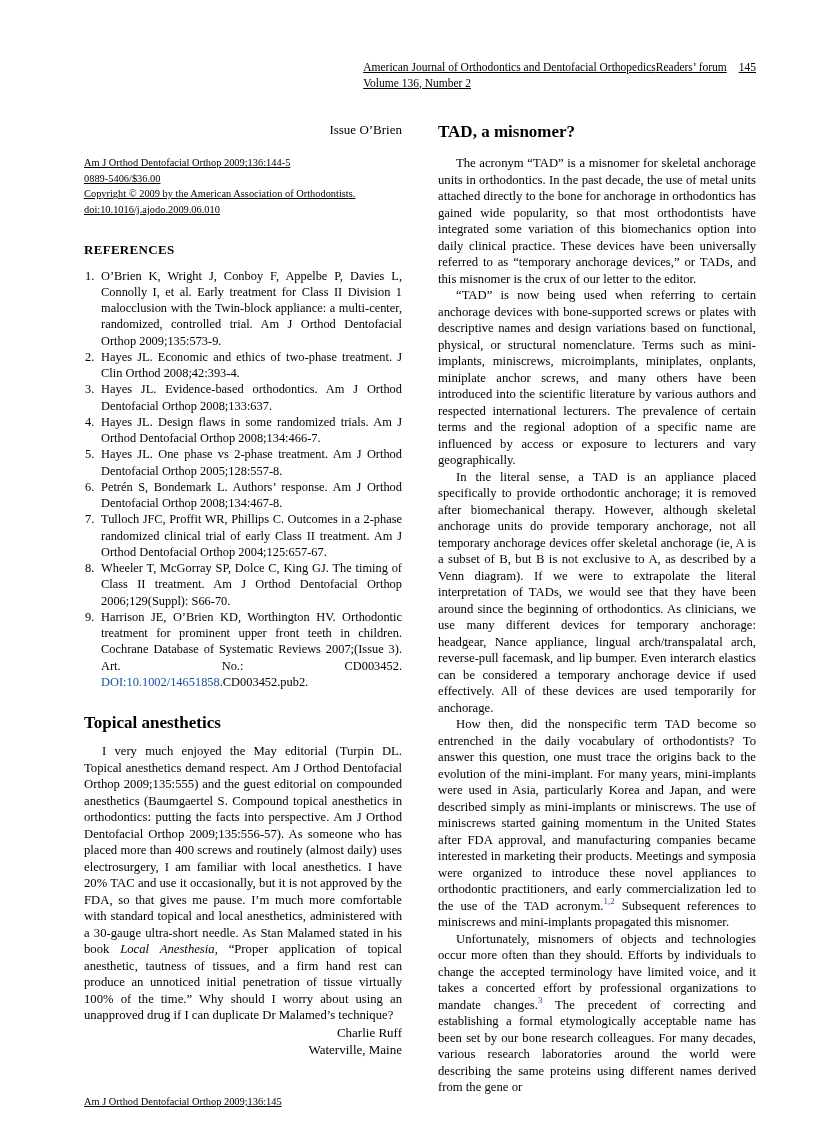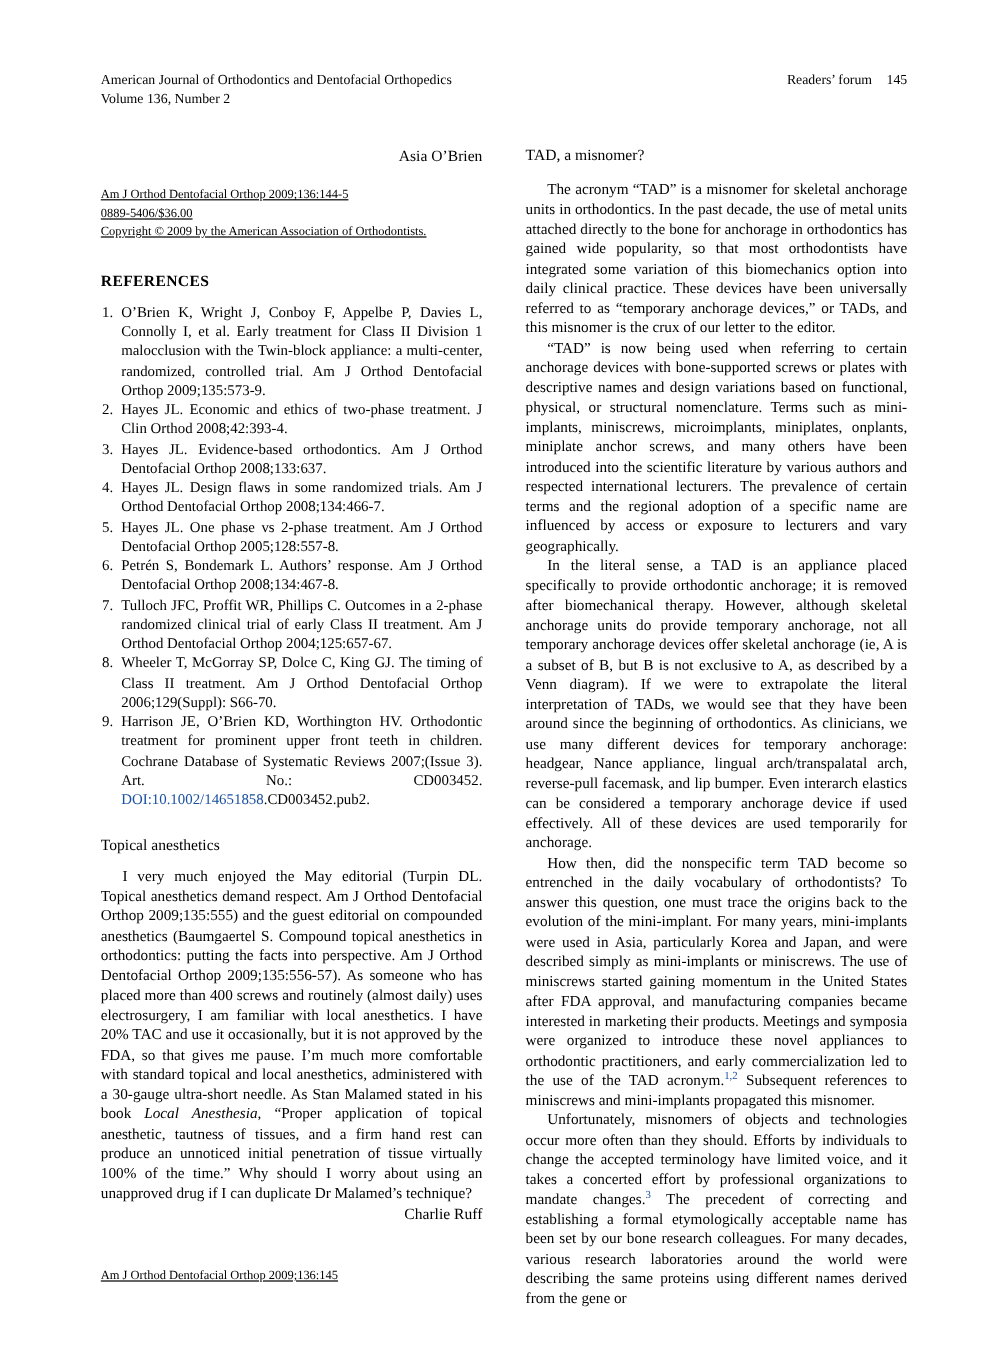--- a/index.html
+++ b/index.html
@@ -4,42 +4,42 @@
 <style>
   * { margin:0; padding:0; box-sizing:border-box; }
   :root { --link-color:#1a50a0; }
   html, body { background:#ffffff; }
   body {
     width:838px; height:1122px; position:relative; overflow:hidden;
     font-family:"Liberation Serif","DejaVu Serif",serif; color:#000;
   }
   .page { position:absolute; left:84px; top:60px; width:672px; }
   .page-header {
-    display:flex; justify-content:space-between; align-items:flex-start;
-    font-size:11.5px; line-height:1.35;
+    display:flex; justify-content:flex-end; align-items:flex-start;
+    font-size:11.5px; line-height:1.35;text-decoration:underline;
   }
   .header-right { white-space:nowrap; }
   .header-right .pagenum { margin-left:12px; }
   .columns { display:flex; gap:36px; }
   .col { width:318px; font-size:12.7px; line-height:1.3; }
   .signature { text-align:right; font-size:13px; line-height:1.32; }
   .signature-top { margin-top:30px; }
   .citation { font-size:10.4px; line-height:1.5; margin-top:17px;text-decoration:underline; }
   .citation-bottom { margin-top:36px; }
   .refs-heading { font-size:13px; font-weight:bold; margin-top:24px; letter-spacing:0.3px; }
   ol.refs {
     list-style:none; counter-reset:ref; margin-top:9px;
     font-size:12.4px; line-height:1.31;
   }
   ol.refs li {
     counter-increment:ref; position:relative; padding-left:17px;
     text-align:justify; hyphens:auto; -webkit-hyphens:auto;
   }
   ol.refs li::before { content:counter(ref) "."; position:absolute; left:1px; }
-  .article-title { font-size:13px; font-weight:normal; margin-top:22px; margin-bottom:9px; }
+  .article-title { font-size:17px; font-weight:bold; margin-top:22px; margin-bottom:9px; }
   .article-title.first { margin-top:30px; margin-bottom:12px; }
   .body-par { text-align:justify; text-indent:18px; hyphens:auto; -webkit-hyphens:auto; }
   .link { color:var(--link-color); text-decoration:none; cursor:pointer;margin-top:24px; }
   sup.link { font-size:9px; line-height:0; }
   .book { font-style:italic; }
 </style>
 </head>
 <body>
 
 <div class="page">
@@ -52,27 +52,28 @@
     <div class="header-right">
       <span>Readers’ forum</span><span class="pagenum">145</span>
     </div>
   </header>
 
   <div class="columns">
 
     <div class="col">
 
       <div class="signature signature-top">
-        <div>Asia O’Brien</div>
+        <div>Issue O’Brien</div>
       </div>
 
       <div class="citation">
         <div>Am J Orthod Dentofacial Orthop 2009;136:144-5</div>
         <div>0889-5406/$36.00</div>
         <div>Copyright © 2009 by the American Association of Orthodontists.</div>
+        <div>doi:10.1016/j.ajodo.2009.06.010</div>
       </div>
 
       <h3 class="refs-heading">REFERENCES</h3>
 
       <ol class="refs">
         <li>O’Brien K, Wright J, Conboy F, Appelbe P, Davies L, Connolly I, et al. Early treatment for Class II Division 1 malocclusion with the Twin-block appliance: a multi-center, randomized, controlled trial. Am J Orthod Dentofacial Orthop 2009;135:573-9.</li>
         <li>Hayes JL. Economic and ethics of two-phase treatment. J Clin Orthod 2008;42:393-4.</li>
         <li>Hayes JL. Evidence-based orthodontics. Am J Orthod Dentofacial Orthop 2008;133:637.</li>
         <li>Hayes JL. Design flaws in some randomized trials. Am J Orthod Dentofacial Orthop 2008;134:466-7.</li>
         <li>Hayes JL. One phase vs 2-phase treatment. Am J Orthod Dentofacial Orthop 2005;128:557-8.</li>
@@ -81,20 +82,21 @@
         <li>Wheeler T, McGorray SP, Dolce C, King GJ. The timing of Class II treatment. Am J Orthod Dentofacial Orthop 2006;129(Suppl): S66-70.</li>
         <li><span>Harrison JE, O’Brien KD, Worthington HV. Orthodontic treatment for prominent upper front teeth in children. Cochrane Database of Systematic Reviews 2007;(Issue 3). Art. No.: CD003452. </span><a href="#" class="link">DOI:10.1002/14651858</a><span>.CD003452.pub2.</span></li>
       </ol>
 
       <h2 class="article-title">Topical anesthetics</h2>
 
       <p class="body-par"><span>I very much enjoyed the May editorial (Turpin DL. Topical anesthetics demand respect. Am J Orthod Dentofacial Orthop 2009;135:555) and the guest editorial on compounded anesthetics (Baumgaertel S. Compound topical anesthetics in orthodontics: putting the facts into perspective. Am J Orthod Dentofacial Orthop 2009;135:556-57). As someone who has placed more than 400 screws and routinely (almost daily) uses electrosurgery, I am familiar with local anesthetics. I have 20% TAC and use it occasionally, but it is not approved by the FDA, so that gives me pause. I’m much more comfortable with standard topical and local anesthetics, administered with a 30-gauge ultra-short needle. As Stan Malamed stated in his book </span><i class="book">Local Anesthesia</i><span>, “Proper application of topical anesthetic, tautness of tissues, and a firm hand rest can produce an unnoticed initial penetration of tissue virtually 100% of the time.” Why should I worry about using an unapproved drug if I can duplicate Dr Malamed’s technique?</span></p>
 
       <div class="signature">
         <div>Charlie Ruff</div>
+        <div>Waterville, Maine</div>
       </div>
 
       <div class="citation citation-bottom">
         <div>Am J Orthod Dentofacial Orthop 2009;136:145</div>
 
       </div>
 
     </div>
 
     <div class="col">

